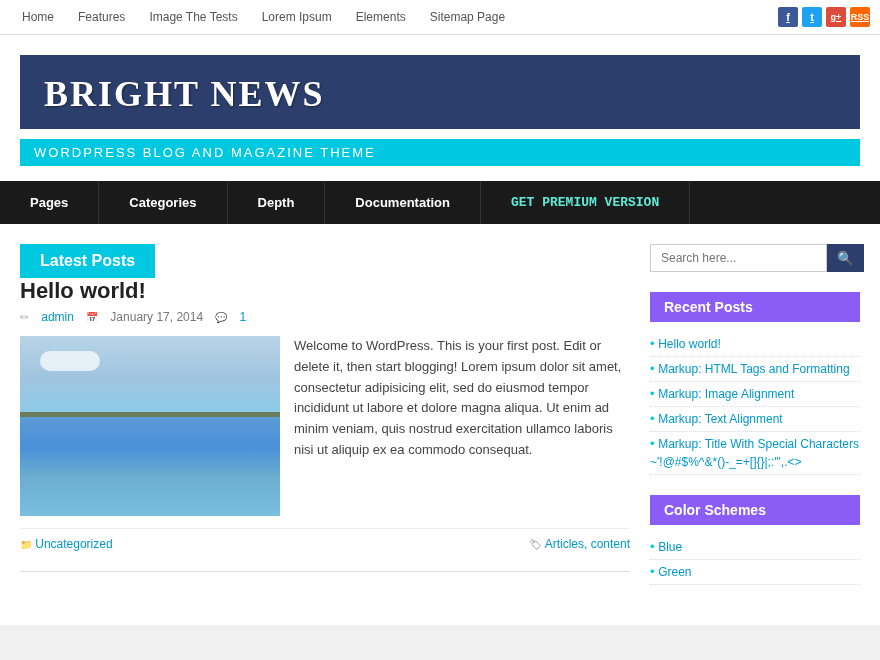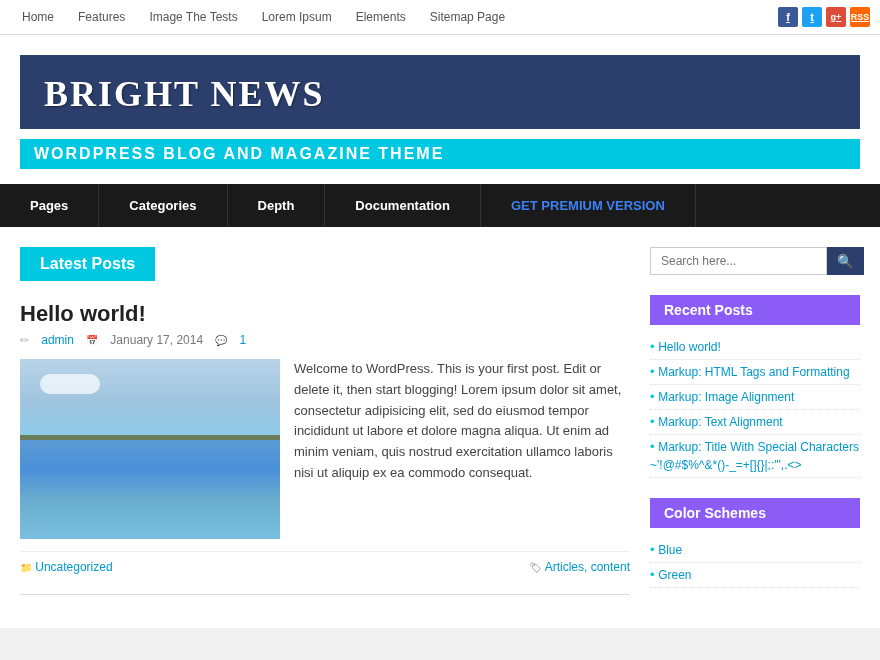--- a/index.html
+++ b/index.html
@@ -14,36 +14,36 @@
     .social-fb { background: #3b5998; }
     .social-tw { background: #1da1f2; }
     .social-gp { background: #dd4b39; }
     .social-rss { background: #f60; }
 
     
     .site-header { background: #fff; padding: 20px 20px 15px 20px; display: flex; flex-direction: column; }
     .site-title-block { background: #2c3e6b; padding: 18px 24px 14px 24px; display: inline-block; margin-bottom: 10px; }
     .site-title { color: #fff; font-size: 36px; font-weight: bold; letter-spacing: 2px; text-transform: uppercase; font-family: Georgia, serif; text-shadow: 1px 1px 2px rgba(0,0,0,0.4); }
     .site-subtitle-block { background: #00c8e0; display: inline-block; padding: 6px 14px; }
-    .site-subtitle { color: #fff; font-size: 16px; font-weight: bold; letter-spacing: 2px; text-transform: uppercase; }
+    .site-subtitle { color: #fff; font-size: 13px; font-weight: normal; letter-spacing: 2px; text-transform: uppercase; }
 
     
     .main-nav { background: #1a1a1a; display: flex; }
     .main-nav-item { color: #fff; text-decoration: none; padding: 14px 30px; font-size: 13px; font-weight: bold; display: block; border-right: 1px solid #333; }
-    .main-nav-item.premium { color: #3b82f6; }
+    .main-nav-item.premium { color: #5eead4; font-family: Liberation Mono, monospace; }
     .nav-separator { flex: 1; }
 
     
     .content-wrapper { background: #fff; padding: 20px; display: flex; gap: 20px; min-height: 400px; }
 
     
     .main-content { flex: 1; }
 
     
-    .section-header { background: #00c8e0; display: inline-block; padding: 8px 20px; margin-bottom: 20px; }
+    .section-header { background: #00c8e0; display: inline-block; padding: 8px 20px; }
     .section-header-text { color: #fff; font-size: 16px; font-weight: bold; }
 
     
     .post-title { font-size: 22px; font-weight: bold; color: #222; margin-bottom: 6px; }
     .post-title a { color: #222; text-decoration: none; }
     .post-meta { display: flex; align-items: center; gap: 12px; margin-bottom: 12px; color: #777; font-size: 12px; }
     .post-meta-item { display: flex; align-items: center; gap: 12px; }
     .post-content { display: flex; gap: 14px; margin-bottom: 12px; }
     .post-image { width: 260px; height: 180px; flex-shrink: 0; background: #87ceeb; overflow: hidden; position: relative; }
     .post-image-water { position: absolute; bottom: 0; left: 0; right: 0; height: 55%; background: linear-gradient(180deg, #5b9bd5 0%, #4a90d9 30%, #6aadcf 60%, #7abfe0 100%); }

